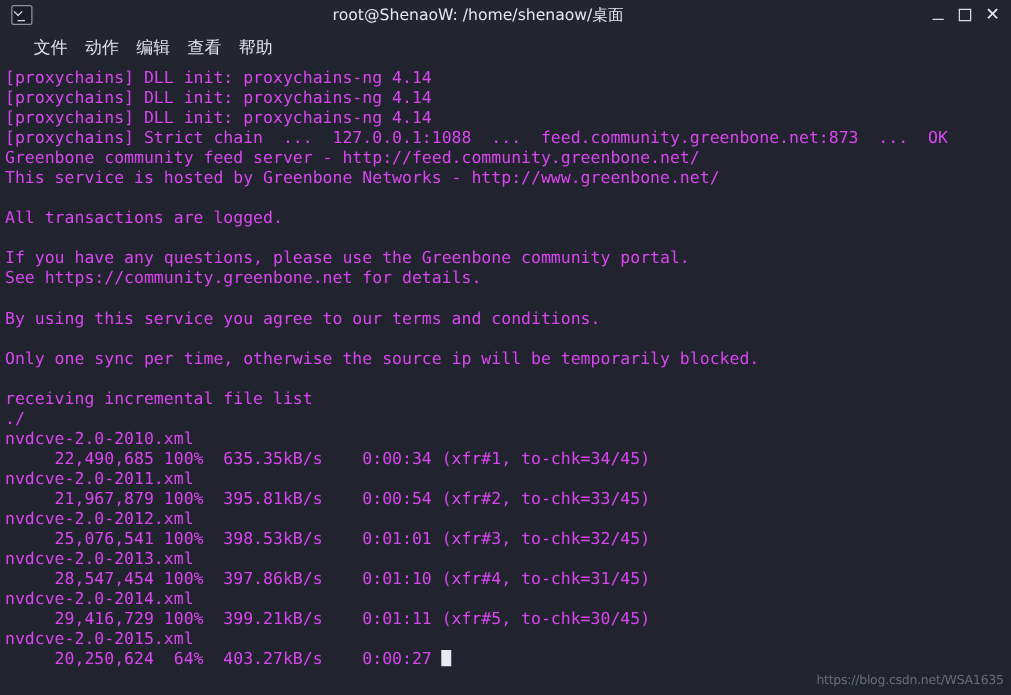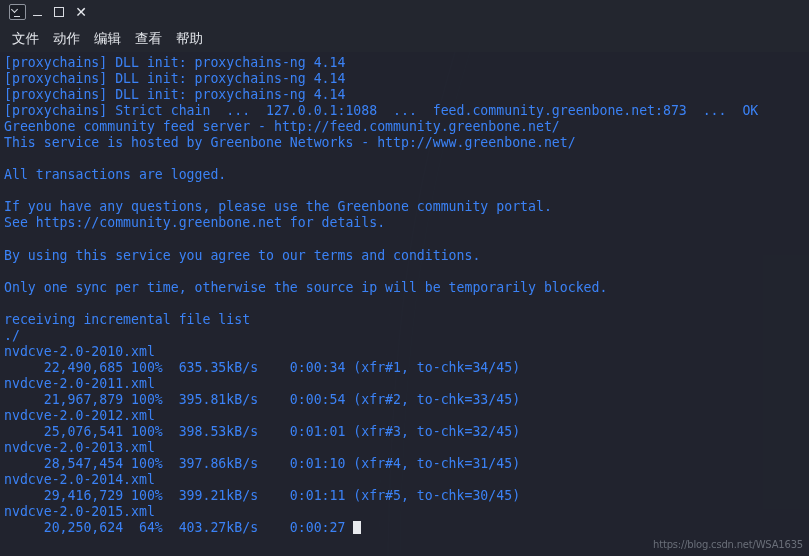--- a/index.html
+++ b/index.html
@@ -119,21 +119,21 @@
   }
 
   
   #menubar {
     position: relative;
     z-index: 3;
     height: 28px;
     background: #23262f;
     display: flex;
     align-items: center;
-    padding-left: 5px;
+    padding-left: 20px;
     box-sizing: border-box;
   }
   .menu-item {
     color: #e2e5ea;
     font-family: "DejaVu Sans", "Liberation Sans", sans-serif;
     font-size: 13.5px;
     line-height: 28px;
     padding: 0 7px;
     white-space: nowrap;
   }
@@ -146,21 +146,21 @@
     background: rgba(33, 36, 46, 0.93);
     padding: 3px 0 0 4px;
     box-sizing: border-box;
     overflow: hidden;
   }
   #terminal-output {
     margin: 0;
     font-family: "DejaVu Sans Mono", monospace;
     font-size: 13.2px;
     line-height: 16.05px;
-    color: #3b82f6;
+    color: #d946ef;
     white-space: pre;
     letter-spacing: 0px;
   }
   .cursor-block {
     display: inline-block;
     width: 8px;
     height: 13px;
     background: #e8eaee;
     vertical-align: -2px;
   }
@@ -188,20 +188,21 @@
     <path d="M455 52 C 420 170, 392 300, 388 556" stroke="#3d4a68" stroke-width="1.2" fill="none" opacity="0.75"></path>
     <path d="M470 52 C 432 175, 404 305, 400 556" stroke="#39445f" stroke-width="0.9" fill="none" opacity="0.6"></path>
     <path d="M430 52 C 404 165, 382 300, 379 556" stroke="#333d55" stroke-width="0.8" fill="none" opacity="0.5"></path>
     <path d="M505 52 C 462 180, 425 320, 419 556" stroke="#2f384d" stroke-width="0.8" fill="none" opacity="0.45"></path>
     <path d="M250 52 C 268 180, 300 330, 340 556" stroke="#2c3445" stroke-width="0.8" fill="none" opacity="0.35"></path>
     <path d="M120 52 C 180 200, 260 360, 330 556" stroke="#2a3142" stroke-width="0.7" fill="none" opacity="0.3"></path>
   </svg>
 
   <div id="titlebar">
     <div id="titlebar-icon"></div>
+    <div id="titlebar-title">root@ShenaoW: /home/shenaow/桌面</div>
     <div id="window-controls">
       <div class="winbtn">
         <span class="glyph-min"></span>
       </div>
       <div class="winbtn">
         <span class="glyph-max"></span>
       </div>
       <div class="winbtn">
         <span class="glyph-close">✕</span>
       </div>

